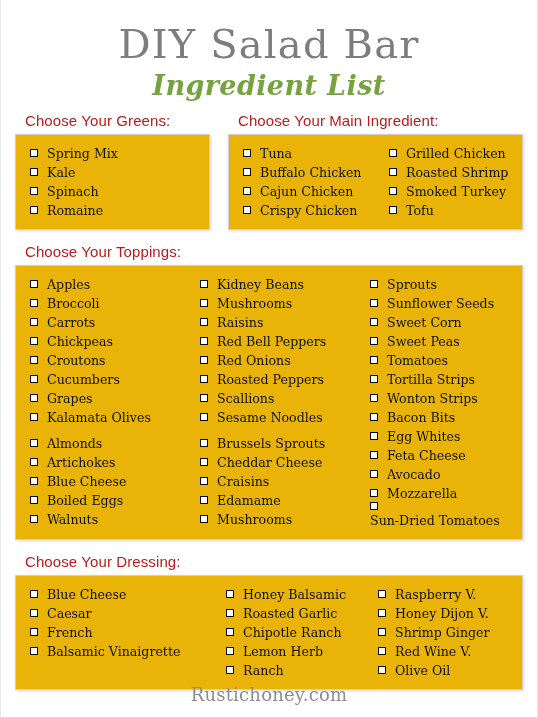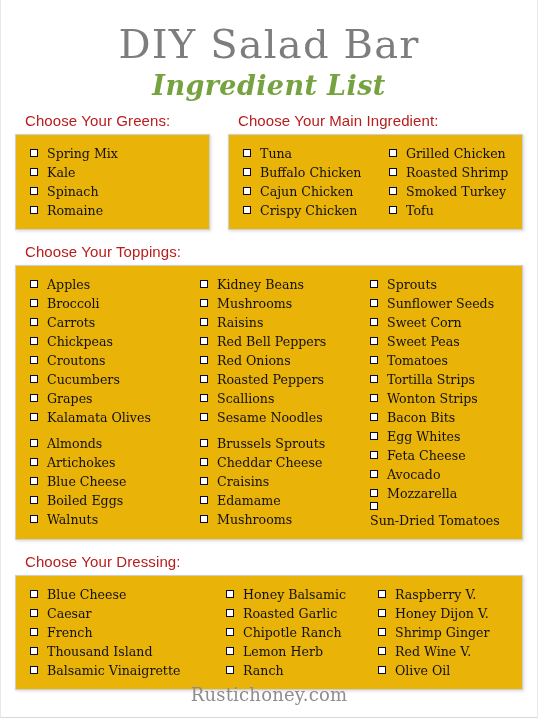--- a/index.html
+++ b/index.html
@@ -414,24 +414,20 @@
             <li>
               <span class="cb"></span>
               <span>Caesar</span>
             </li>
             <li>
               <span class="cb"></span>
               <span>French</span>
             </li>
             <li>
               <span class="cb"></span>
-              <span>Thousand Island</span>
-            </li>
-            <li>
-              <span class="cb"></span>
               <span>Balsamic Vinaigrette</span>
             </li>
           </ul>
         <ul class="list c2">
             <li>
               <span class="cb"></span>
               <span>Honey Balsamic</span>
             </li>
             <li>
               <span class="cb"></span>

